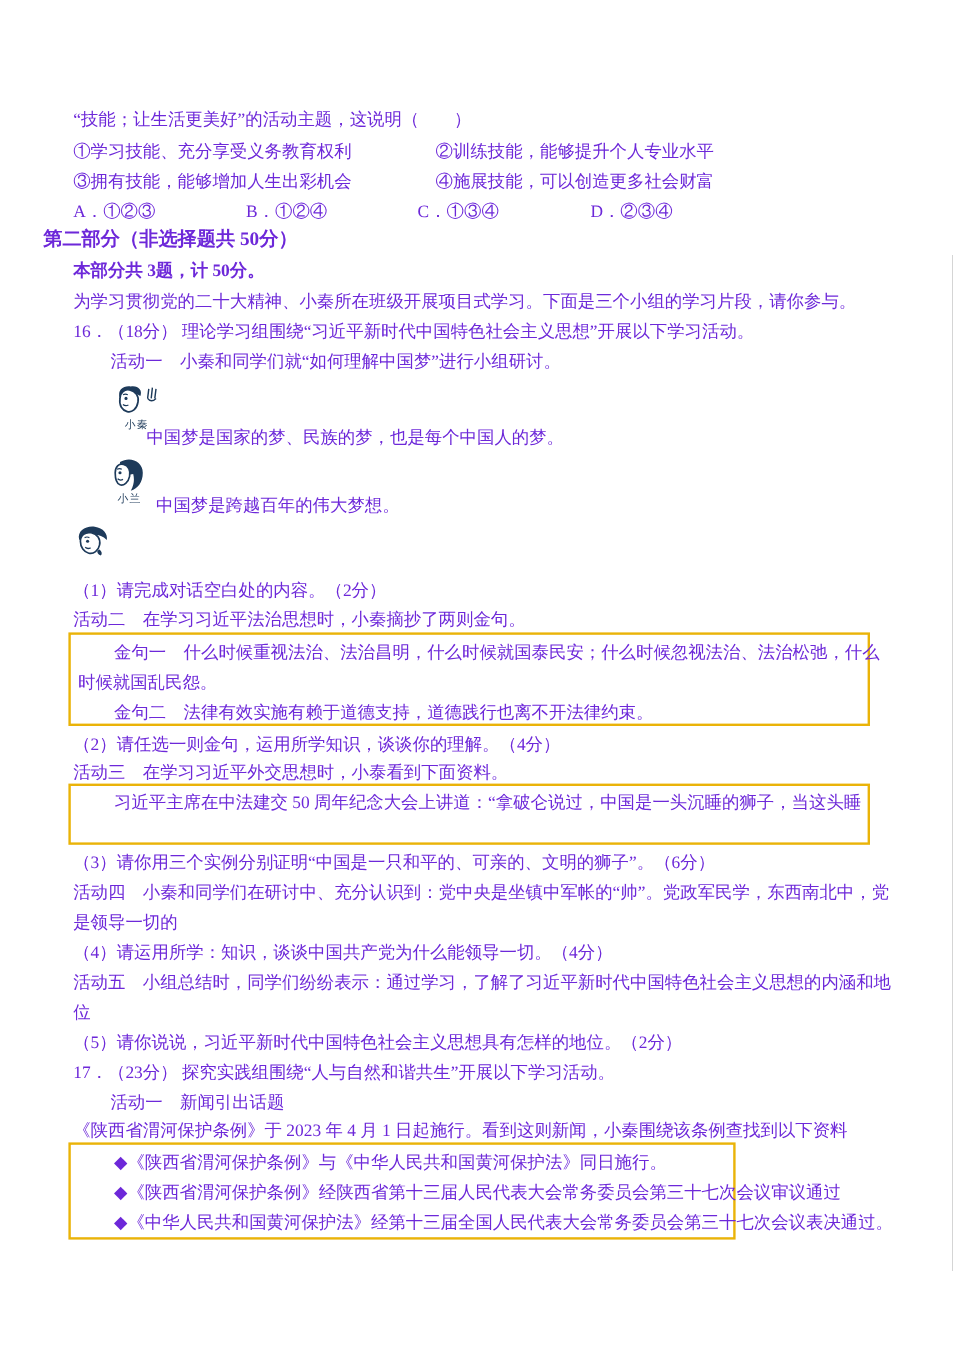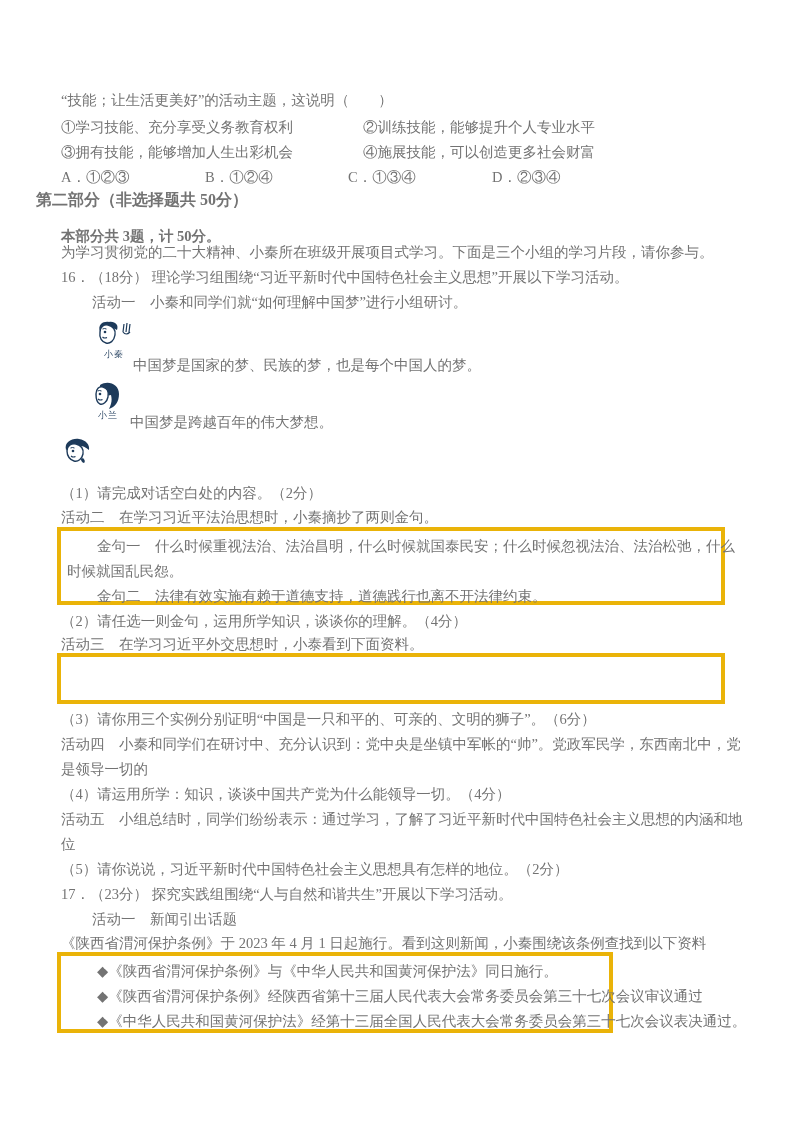--- a/index.html
+++ b/index.html
@@ -4,25 +4,25 @@
 <style>
   html,body{margin:0;padding:0;background:#888;}
   .page{
     position:relative;width:794px;height:1123px;margin:0 auto;
     background:#ffffff;overflow:hidden;
     font-family:"Liberation Serif","DejaVu Serif",serif;
     color:#000;
   }
   .ln{
     position:absolute;white-space:nowrap;
-    font-size:14.5px;line-height:20px;color:#737373;
+    font-size:14.5px;line-height:20px;color:#6d28d9;
   }
-  .b{font-weight:bold;margin-top:10px;}
+  .b{font-weight:bold;}
   .hdr{font-size:16px;font-weight:bold;}
-  .bx{position:absolute;border:4px solid #eab308;background:#fff;box-sizing:border-box;}
+  .bx{position:absolute;border:2px solid #eab308;background:#fff;box-sizing:border-box;}
   .bx .ln{font-size:14.5px;}
   .avatar{position:absolute;text-align:center;}
   .avatar .nm{
     display:block;font-size:9px;line-height:10px;color:#1d3a5a;
     letter-spacing:1px;margin-top:-1px;
   }
   svg{display:block;margin:0 auto;}
 </style>
 </head>
 <body>
@@ -50,21 +50,21 @@
     <svg width="42" height="30" viewBox="0 0 42 30">
       <path d="M7,12 C4,4 11,1 16,2 C22,1 26,5 24,10 C20,7 15,7 12,8 C9,9 8,10 7,12 Z" fill="#1d3a5a"></path>
       <path d="M7,12 C7,7 11,4 15,5 C20,6 23,10 22,15 C21,21 17,24 13,23 C9,22 6,18 7,12 Z" fill="#ffffff" stroke="#1d3a5a" stroke-width="1.4"></path>
       <circle cx="12" cy="12" r="1.3" fill="#1d3a5a"></circle>
       <path d="M9.5,9 Q11.5,8 13.5,9" stroke="#1d3a5a" stroke-width="1" fill="none"></path>
       <path d="M9.5,17 Q11.5,18.8 14,17.5" stroke="#1d3a5a" stroke-width="1.1" fill="none"></path>
       <path d="M31,4 L30,12 M34,3 L33,12 M37,4 L36,12 M30,12 Q33,16 37,12" stroke="#1d3a5a" stroke-width="1.2" fill="none"></path>
     </svg>
     <span class="nm">小秦</span>
   </div>
-  <div class="ln" style="left:133px;top:355px">中国梦是国家的梦、民族的梦，也是每个中国人的梦。</div>
+  <div class="ln" style="left:122px;top:355px">中国梦是国家的梦、民族的梦，也是每个中国人的梦。</div>
 
   <div class="avatar" style="left:88px;top:381px">
     <svg width="40" height="30" viewBox="0 0 40 30">
       <path d="M12,4 C20,-1 31,3 31,13 C31,21 27,26 21,28 C24,22 24,18 23,14 C20,15 16,14 14,11 C12,8 12,6 12,4 Z" fill="#1d3a5a"></path>
       <path d="M8,13 C8,8 11,5 15,6 C19,7 21,11 20,16 C19,21 15,24 12,23 C9,22 8,18 8,13 Z" fill="#ffffff" stroke="#1d3a5a" stroke-width="1.4"></path>
       <circle cx="12" cy="13" r="1.3" fill="#1d3a5a"></circle>
       <path d="M9.5,10 Q11.5,9 13.5,10" stroke="#1d3a5a" stroke-width="1" fill="none"></path>
       <path d="M10,18 Q12,19.8 14.5,18.5" stroke="#1d3a5a" stroke-width="1.1" fill="none"></path>
     </svg>
     <span class="nm">小兰</span>
@@ -88,20 +88,21 @@
   <div class="bx" style="left:57px;top:527px;width:668px;height:78px">
     <div class="ln" style="left:36px;top:5px">金句一　什么时候重视法治、法治昌明，什么时候就国泰民安；什么时候忽视法治、法治松弛，什么</div>
     <div class="ln" style="left:6px;top:30px">时候就国乱民怨。</div>
     <div class="ln" style="left:36px;top:55px">金句二　法律有效实施有赖于道德支持，道德践行也离不开法律约束。</div>
   </div>
 
   <div class="ln" style="left:61px;top:611px">（2）请任选一则金句，运用所学知识，谈谈你的理解。（4分）</div>
   <div class="ln" style="left:61px;top:634px">活动三　在学习习近平外交思想时，小泰看到下面资料。</div>
 
   <div class="bx" style="left:57px;top:653px;width:668px;height:51px">
+    <div class="ln" style="left:36px;top:4px">习近平主席在中法建交 50 周年纪念大会上讲道：“拿破仑说过，中国是一头沉睡的狮子，当这头睡</div>
   </div>
 
   <div class="ln" style="left:61px;top:709px">（3）请你用三个实例分别证明“中国是一只和平的、可亲的、文明的狮子”。（6分）</div>
   <div class="ln" style="left:61px;top:734px">活动四　小秦和同学们在研讨中、充分认识到：党中央是坐镇中军帐的“帅”。党政军民学，东西南北中，党</div>
   <div class="ln" style="left:61px;top:759px">是领导一切的</div>
   <div class="ln" style="left:61px;top:784px">（4）请运用所学：知识，谈谈中国共产党为什么能领导一切。（4分）</div>
   <div class="ln" style="left:61px;top:809px">活动五　小组总结时，同学们纷纷表示：通过学习，了解了习近平新时代中国特色社会主义思想的内涵和地</div>
   <div class="ln" style="left:61px;top:834px">位</div>
   <div class="ln" style="left:61px;top:859px">（5）请你说说，习近平新时代中国特色社会主义思想具有怎样的地位。（2分）</div>
 

